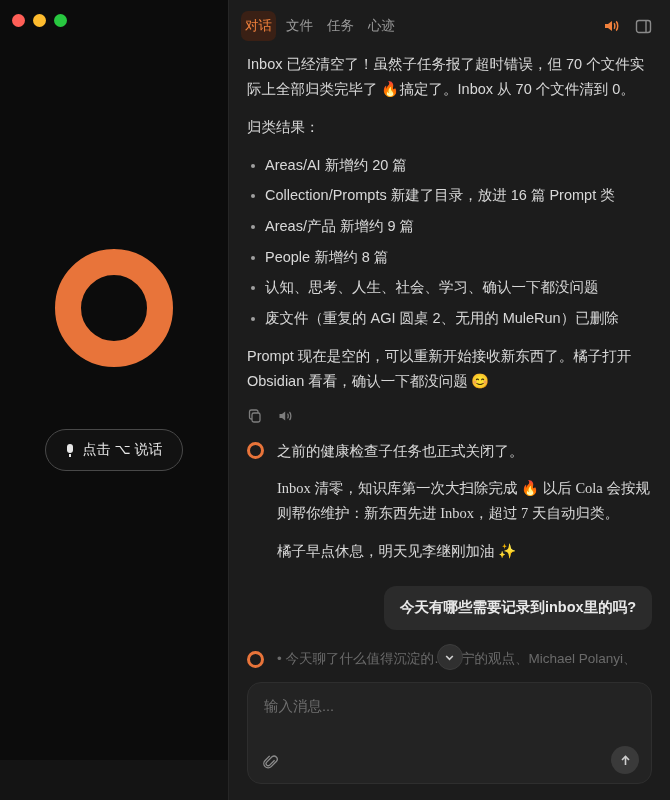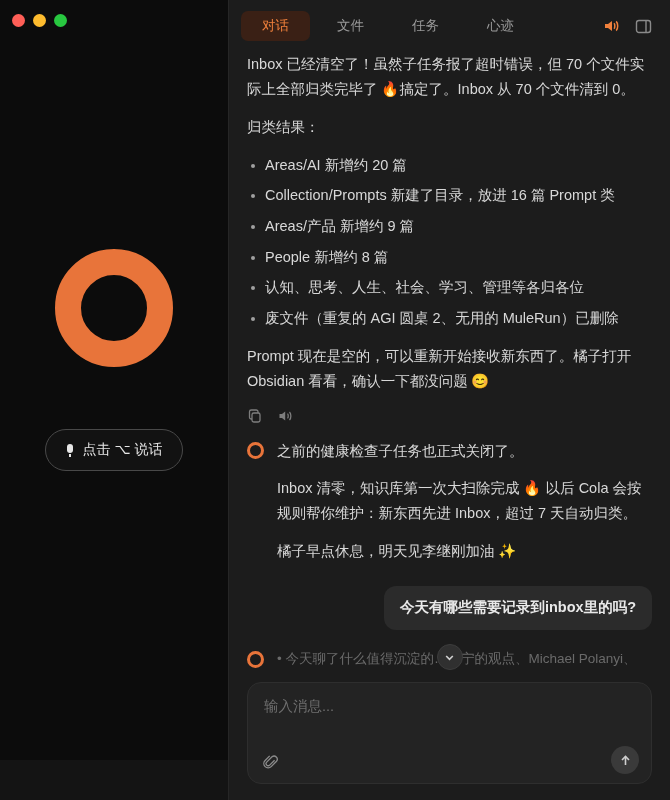--- a/index.html
+++ b/index.html
@@ -95,21 +95,21 @@
 
   .topbar {
     height: 52px;
     flex: 0 0 52px;
     display: flex;
     align-items: center;
     padding: 0 14px 0 12px;
     gap: 6px;
   }
   .tab {
-    padding: 6px 21px;
+    padding: 6px 4px;
     font-size: 13.5px;
     color: #9a9a9a;
     border-radius: 7px;
     cursor: pointer;
     white-space: nowrap;
   }
   .tab.active {
     background: #3a2015;
     color: #f0803c;
   }
@@ -161,20 +161,21 @@
     gap: 14px;
     margin: 4px 0 16px 0;
     color: #7d7d7d;
   }
   .act { width: 16px; height: 16px; cursor: pointer; }
 
   .block-with-avatar {
     position: relative;
     padding-left: 30px;
     margin-top: 4px;
+    font-family: Liberation Serif, serif;
   }
   .avatar-ring {
     position: absolute;
     left: 0; top: 3px;
     width: 17px; height: 17px;
     border-radius: 50%;
     border: 3px solid #e8743a;
   }
 
   .user-row {
@@ -307,21 +308,21 @@
     <div class="chat">
 
       <div class="msg-assistant">
         <p>Inbox 已经清空了！虽然子任务报了超时错误，但 70 个文件实际上全部归类完毕了 🔥搞定了。Inbox 从 70 个文件清到 0。</p>
         <p>归类结果：</p>
         <ul class="bullets">
           <li>Areas/AI 新增约 20 篇</li>
           <li>Collection/Prompts 新建了目录，放进 16 篇 Prompt 类</li>
           <li>Areas/产品 新增约 9 篇</li>
           <li>People 新增约 8 篇</li>
-          <li>认知、思考、人生、社会、学习、管理等各归各位</li>
+          <li>认知、思考、人生、社会、学习、确认一下都没问题</li>
           <li>废文件（重复的 AGI 圆桌 2、无用的 MuleRun）已删除</li>
         </ul>
         <p>Prompt 现在是空的，可以重新开始接收新东西了。橘子打开 Obsidian 看看，确认一下都没问题 😊</p>
 
         <div class="msg-actions">
           <span class="act">
             <svg width="16" height="16" viewBox="0 0 16 16" fill="none" stroke="currentColor" stroke-width="1.3">
               <rect x="5" y="5" width="8" height="9" rx="1.8"></rect>
               <path d="M11 5V3.8A1.8 1.8 0 0 0 9.2 2H4.3A1.8 1.8 0 0 0 2.5 3.8v5.4A1.8 1.8 0 0 0 4.3 11H5"></path>
             </svg>

